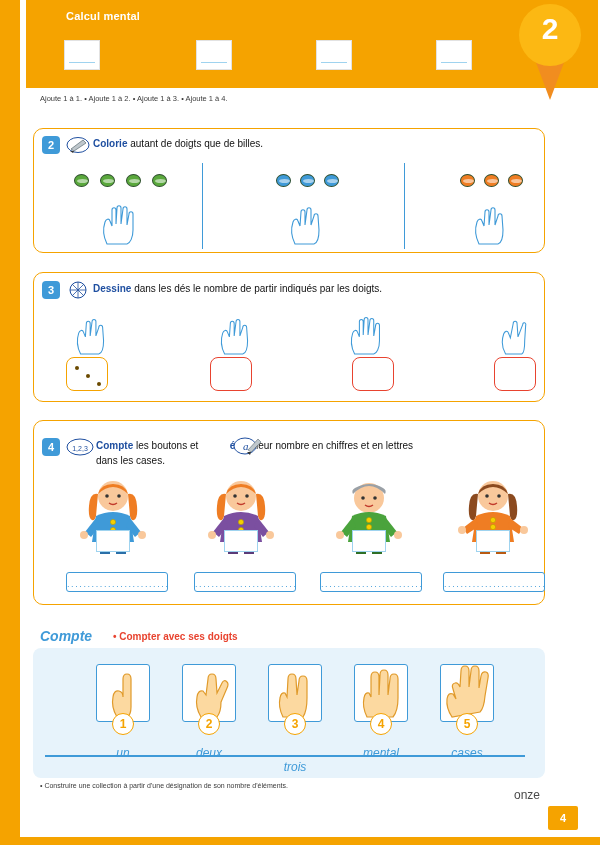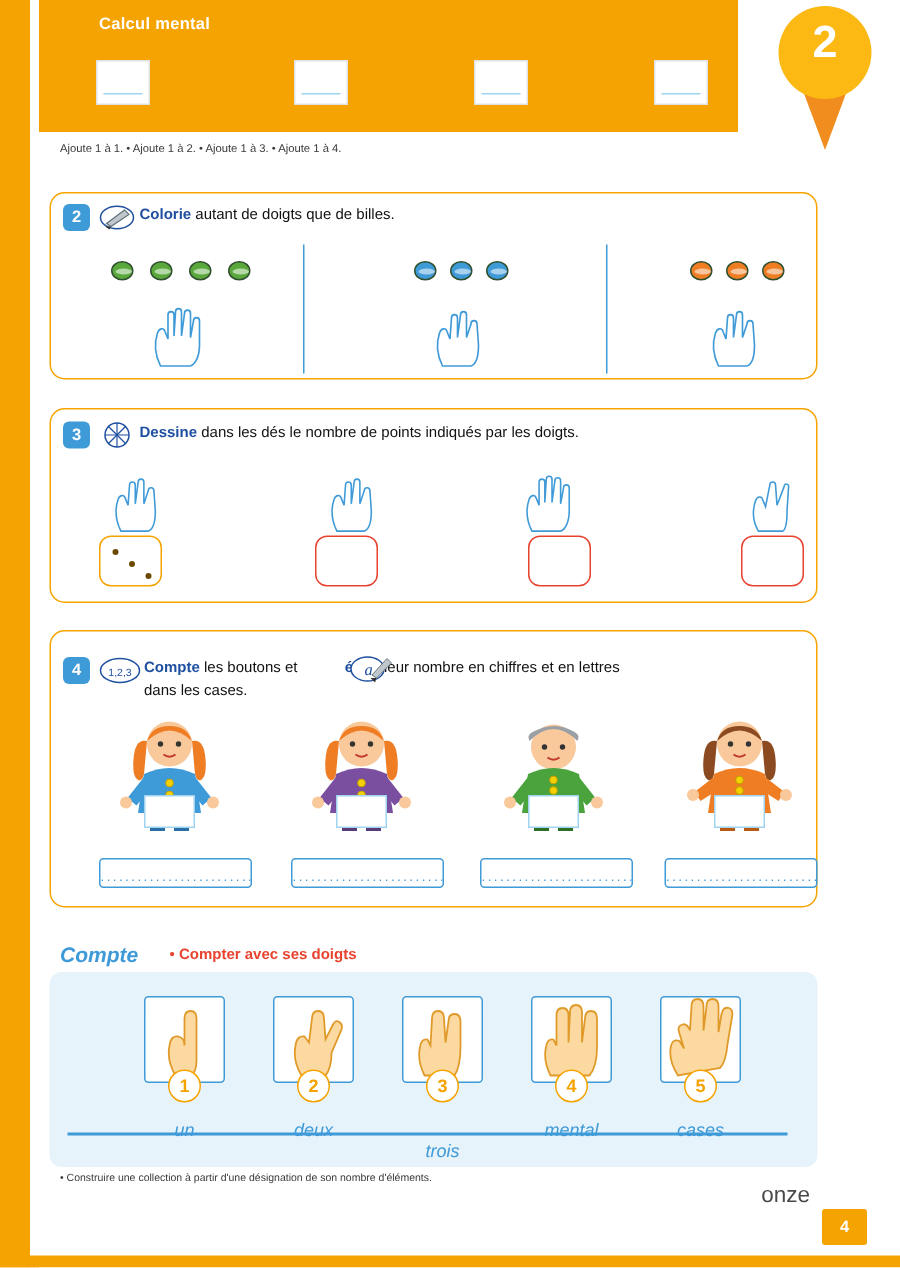--- a/index.html
+++ b/index.html
@@ -15,21 +15,21 @@
   .spine {
     position:absolute; left:0; top:0; width:26px; height:845px;
     background:#f5a300;
   }
   .spine-white {
     position:absolute; left:20px; top:0; width:6px; height:845px;
     background:#ffffff;
   }
   
   .banner {
-    position:absolute; left:26px; top:0; width:466px; height:88px;
+    position:absolute; left:26px; top:0; width:572px; height:88px;
     background:#f5a300;
   }
   .banner-title {
     position:absolute; left:40px; top:10px;
     color:#ffffff; font-size:11px; font-weight:bold;
     letter-spacing:.2px;
   }
   .banner-boxes { position:absolute; left:38px; top:40px; width:480px; height:32px; }
   .bbox {
     position:absolute; width:36px; height:30px; background:#ffffff;
@@ -152,21 +152,21 @@
   }
   .rword {
     position:absolute; font-size:12px; color:#3f9ad8; font-style:italic;
     text-align:center; width:70px;
   }
   
   .footnote {
     position:absolute; left:40px; top:782px; font-size:7px; color:#3a3a3a;
   }
   .foot-word {
-    position:absolute; right:60px; top:788px; font-size:15px; color:#4a4a4a;
+    position:absolute; right:60px; top:788px; font-size:12px; color:#4a4a4a;
   }
   .foot-page {
     position:absolute; right:22px; top:806px; width:30px; height:24px;
     background:#f5a300; color:#fff; font-size:11px; font-weight:bold;
     text-align:center; line-height:24px; border-radius:2px;
   }
   .bottom-bar {
     position:absolute; left:0; bottom:0; width:600px; height:8px; background:#f5a300;
   }
 </style>
@@ -268,21 +268,21 @@
     <g stroke="#1f4fa0" stroke-width=".8">
       <line x1="12" y1="1" x2="12" y2="17"></line>
         <line x1="4" y1="9" x2="20" y2="9"></line>
       <line x1="6" y1="3" x2="18" y2="15"></line>
         <line x1="18" y1="3" x2="6" y2="15"></line>
     </g>
   </svg>
 </div>
 <div class="instr" style="left:93px; top:283px;">
   <span class="bold-blue">Dessine</span>
-  <span>dans les dés le nombre de points indiqués par les doigts.</span>
+  <span>dans les dés le nombre de partir indiqués par les doigts.</span>
 </div>
 
 <div class="hand" style="left:72px; top:312px;">
   <svg width="44" height="44" viewBox="0 0 46 46">
       <g fill="#ffffff" stroke="#3f9ad8" stroke-width="1.1">
     <path d="M9 44 C5 36 5 28 7 22 C8 19 11 18 12 21 L14 26 L15 12 C15 9 19 9 19 12 L19 25 L21 10 C21 7 25 7 25 10 L25 25 L28 16 C28 13 32 13 32 16 L33 30 C33 38 31 43 28 44 Z"></path>
       </g>
     </svg>
 </div>
 <div class="die filled" style="left:66px; top:357px;">

